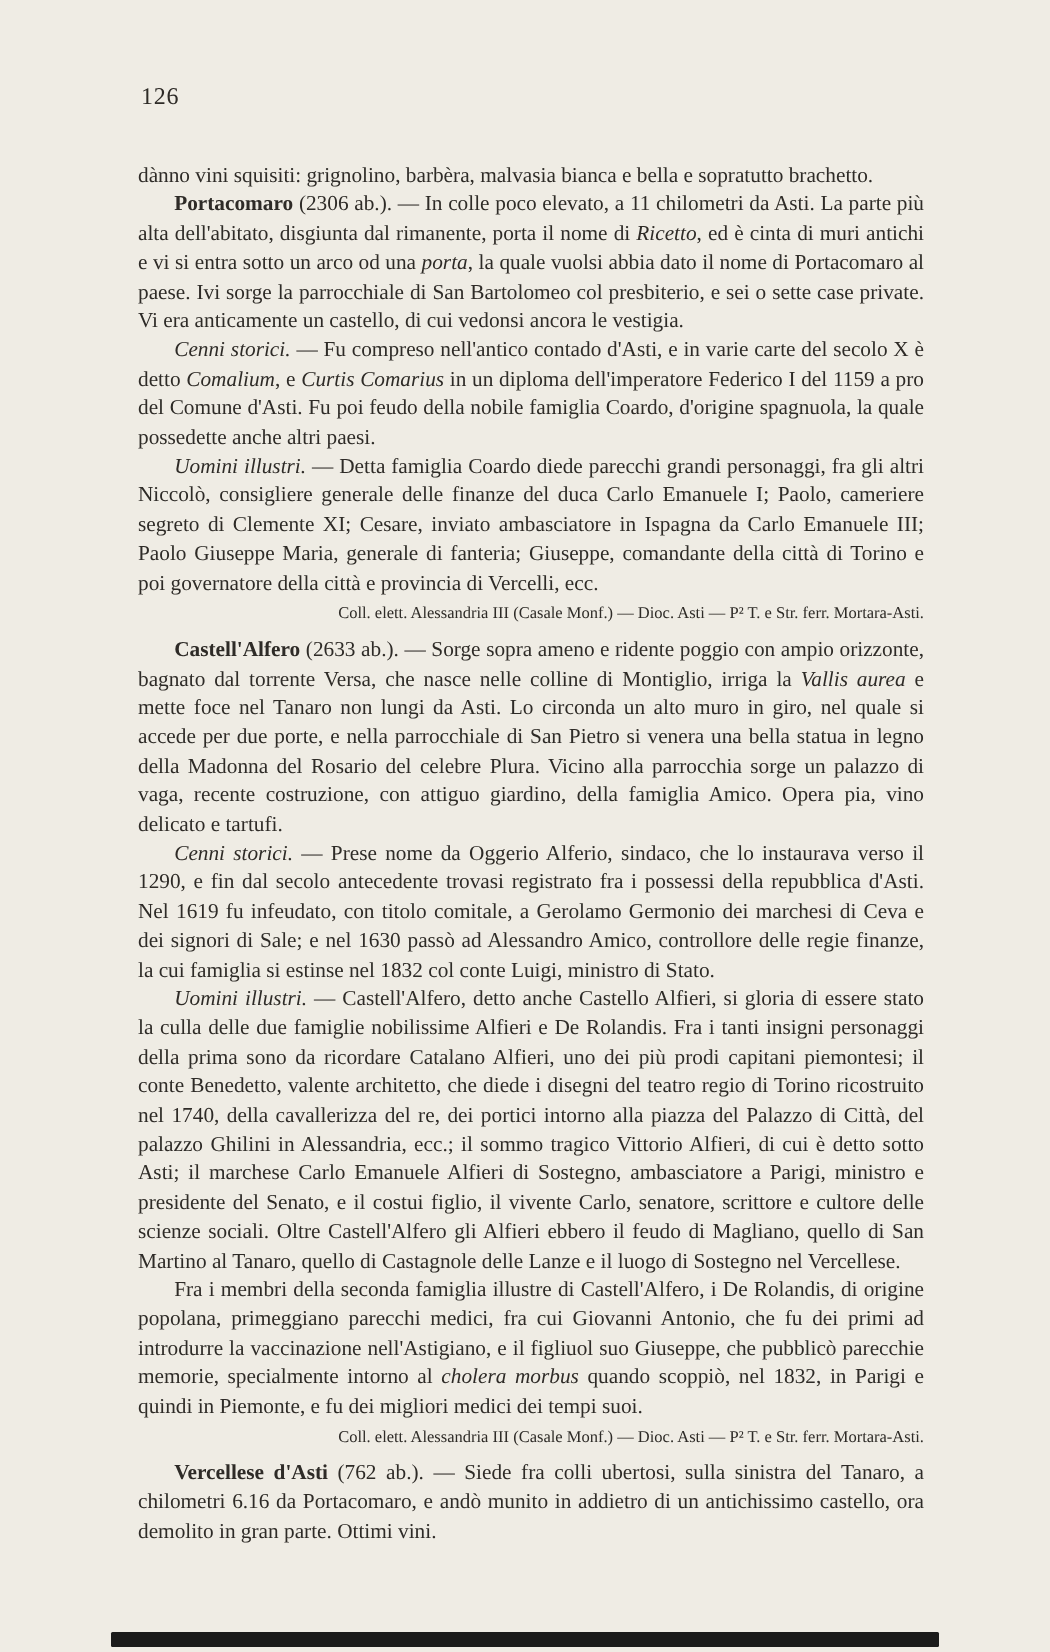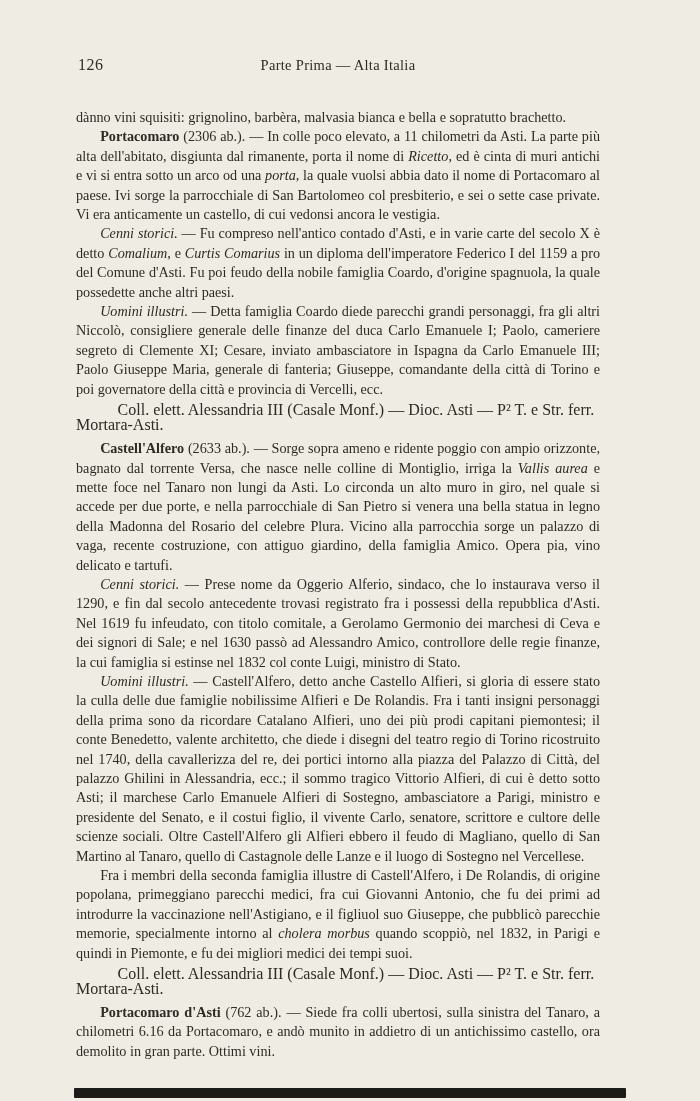--- a/index.html
+++ b/index.html
@@ -6,56 +6,55 @@
   body {
     width: 700px; height: 1101px;
     background: #efece4;
     font-family: "Liberation Serif", "DejaVu Serif", serif;
     color: #2e2b27;
     position: relative;
     overflow: hidden;
   }
   .page-inner {
     position: absolute;
-    left: 76px; top: 56px; width: 524px;
+    left: 92px; top: 56px; width: 524px;
   }
   .header { position: relative; height: 24px; margin-bottom: 28px; }
   .pagenum {
     position: absolute; left: 2px; top: 0;
     font-size: 16px; letter-spacing: 0.5px;
   }
   .running {
     position: absolute; left: 0; right: 0; top: 1px;
     text-align: center; font-size: 14.5px; letter-spacing: 0.3px;
   }
   .text { font-size: 14.2px; line-height: 19.4px; text-align: justify; }
   .para { margin: 0; text-indent: 1.7em; }
   .para.noindent { text-indent: 0; }
   .para.space-before { margin-top: 1px; }
   .b { font-weight: bold; }
   .i { font-style: italic; }
   .coll {
     margin: 3px 0 7px 0;
-    font-size: 16px; line-height: 15px;
-    text-indent: 2.6em; text-align: left;
+    font-size: 11px; line-height: 15px;
+    text-indent: 2.6em; text-align: right;
   }
   .scan-bar {
     position: absolute;
     left: 74px; width: 552px; bottom: 3px; height: 10px;
     background: #1b1b1a; border-radius: 1px;
   }
 </style>
 </head>
 <body>
 
 <div class="page-inner">
 
   <div class="header">
     <span class="pagenum">126</span>
-    <span class="running">Parte Prima — Alta Italia</span>
   </div>
 
   <div class="text">
 
     <p class="para noindent"><span>dànno vini squisiti: grignolino, barbèra, malvasia bianca e bella e sopratutto brachetto.</span></p>
 
     <p class="para"><span class="b">Portacomaro</span><span> (2306 ab.). — In colle poco elevato, a 11 chilometri da Asti. La parte più alta dell'abitato, disgiunta dal rimanente, porta il nome di </span><span class="i">Ricetto</span><span>, ed è cinta di muri antichi e vi si entra sotto un arco od una </span><span class="i">porta</span><span>, la quale vuolsi abbia dato il nome di Portacomaro al paese. Ivi sorge la parrocchiale di San Bartolomeo col presbiterio, e sei o sette case private. Vi era anticamente un castello, di cui vedonsi ancora le vestigia.</span></p>
 
     <p class="para"><span class="i">Cenni storici.</span><span> — Fu compreso nell'antico contado d'Asti, e in varie carte del secolo X è detto </span><span class="i">Comalium</span><span>, e </span><span class="i">Curtis Comarius</span><span> in un diploma dell'imperatore Federico I del 1159 a pro del Comune d'Asti. Fu poi feudo della nobile famiglia Coardo, d'origine spagnuola, la quale possedette anche altri paesi.</span></p>
 
@@ -66,18 +65,18 @@
     <p class="para space-before"><span class="b">Castell'Alfero</span><span> (2633 ab.). — Sorge sopra ameno e ridente poggio con ampio orizzonte, bagnato dal torrente Versa, che nasce nelle colline di Montiglio, irriga la </span><span class="i">Vallis aurea</span><span> e mette foce nel Tanaro non lungi da Asti. Lo circonda un alto muro in giro, nel quale si accede per due porte, e nella parrocchiale di San Pietro si venera una bella statua in legno della Madonna del Rosario del celebre Plura. Vicino alla parrocchia sorge un palazzo di vaga, recente costruzione, con attiguo giardino, della famiglia Amico. Opera pia, vino delicato e tartufi.</span></p>
 
     <p class="para"><span class="i">Cenni storici.</span><span> — Prese nome da Oggerio Alferio, sindaco, che lo instaurava verso il 1290, e fin dal secolo antecedente trovasi registrato fra i possessi della repubblica d'Asti. Nel 1619 fu infeudato, con titolo comitale, a Gerolamo Germonio dei marchesi di Ceva e dei signori di Sale; e nel 1630 passò ad Alessandro Amico, controllore delle regie finanze, la cui famiglia si estinse nel 1832 col conte Luigi, ministro di Stato.</span></p>
 
     <p class="para"><span class="i">Uomini illustri.</span><span> — Castell'Alfero, detto anche Castello Alfieri, si gloria di essere stato la culla delle due famiglie nobilissime Alfieri e De Rolandis. Fra i tanti insigni personaggi della prima sono da ricordare Catalano Alfieri, uno dei più prodi capitani piemontesi; il conte Benedetto, valente architetto, che diede i disegni del teatro regio di Torino ricostruito nel 1740, della cavallerizza del re, dei portici intorno alla piazza del Palazzo di Città, del palazzo Ghilini in Alessandria, ecc.; il sommo tragico Vittorio Alfieri, di cui è detto sotto Asti; il marchese Carlo Emanuele Alfieri di Sostegno, ambasciatore a Parigi, ministro e presidente del Senato, e il costui figlio, il vivente Carlo, senatore, scrittore e cultore delle scienze sociali. Oltre Castell'Alfero gli Alfieri ebbero il feudo di Magliano, quello di San Martino al Tanaro, quello di Castagnole delle Lanze e il luogo di Sostegno nel Vercellese.</span></p>
 
     <p class="para"><span>Fra i membri della seconda famiglia illustre di Castell'Alfero, i De Rolandis, di origine popolana, primeggiano parecchi medici, fra cui Giovanni Antonio, che fu dei primi ad introdurre la vaccinazione nell'Astigiano, e il figliuol suo Giuseppe, che pubblicò parecchie memorie, specialmente intorno al </span><span class="i">cholera morbus</span><span> quando scoppiò, nel 1832, in Parigi e quindi in Piemonte, e fu dei migliori medici dei tempi suoi.</span></p>
 
     <p class="coll"><span>Coll. elett. Alessandria III (Casale Monf.) — Dioc. Asti — P² T. e Str. ferr. Mortara-Asti.</span></p>
 
-    <p class="para space-before"><span class="b">Portacomaro d'Asti</span><span> (762 ab.). — Siede fra colli ubertosi, sulla sinistra del Tanaro, a chilometri 6.16 da Portacomaro, e andò munito in addietro di un antichissimo castello, ora demolito in gran parte. Ottimi vini.</span></p>
+    <p class="para space-before"><span class="b">Vercellese d'Asti</span><span> (762 ab.). — Siede fra colli ubertosi, sulla sinistra del Tanaro, a chilometri 6.16 da Portacomaro, e andò munito in addietro di un antichissimo castello, ora demolito in gran parte. Ottimi vini.</span></p>
 
   </div>
 </div>
 
 <div class="scan-bar"></div>
 
 </body></html>

